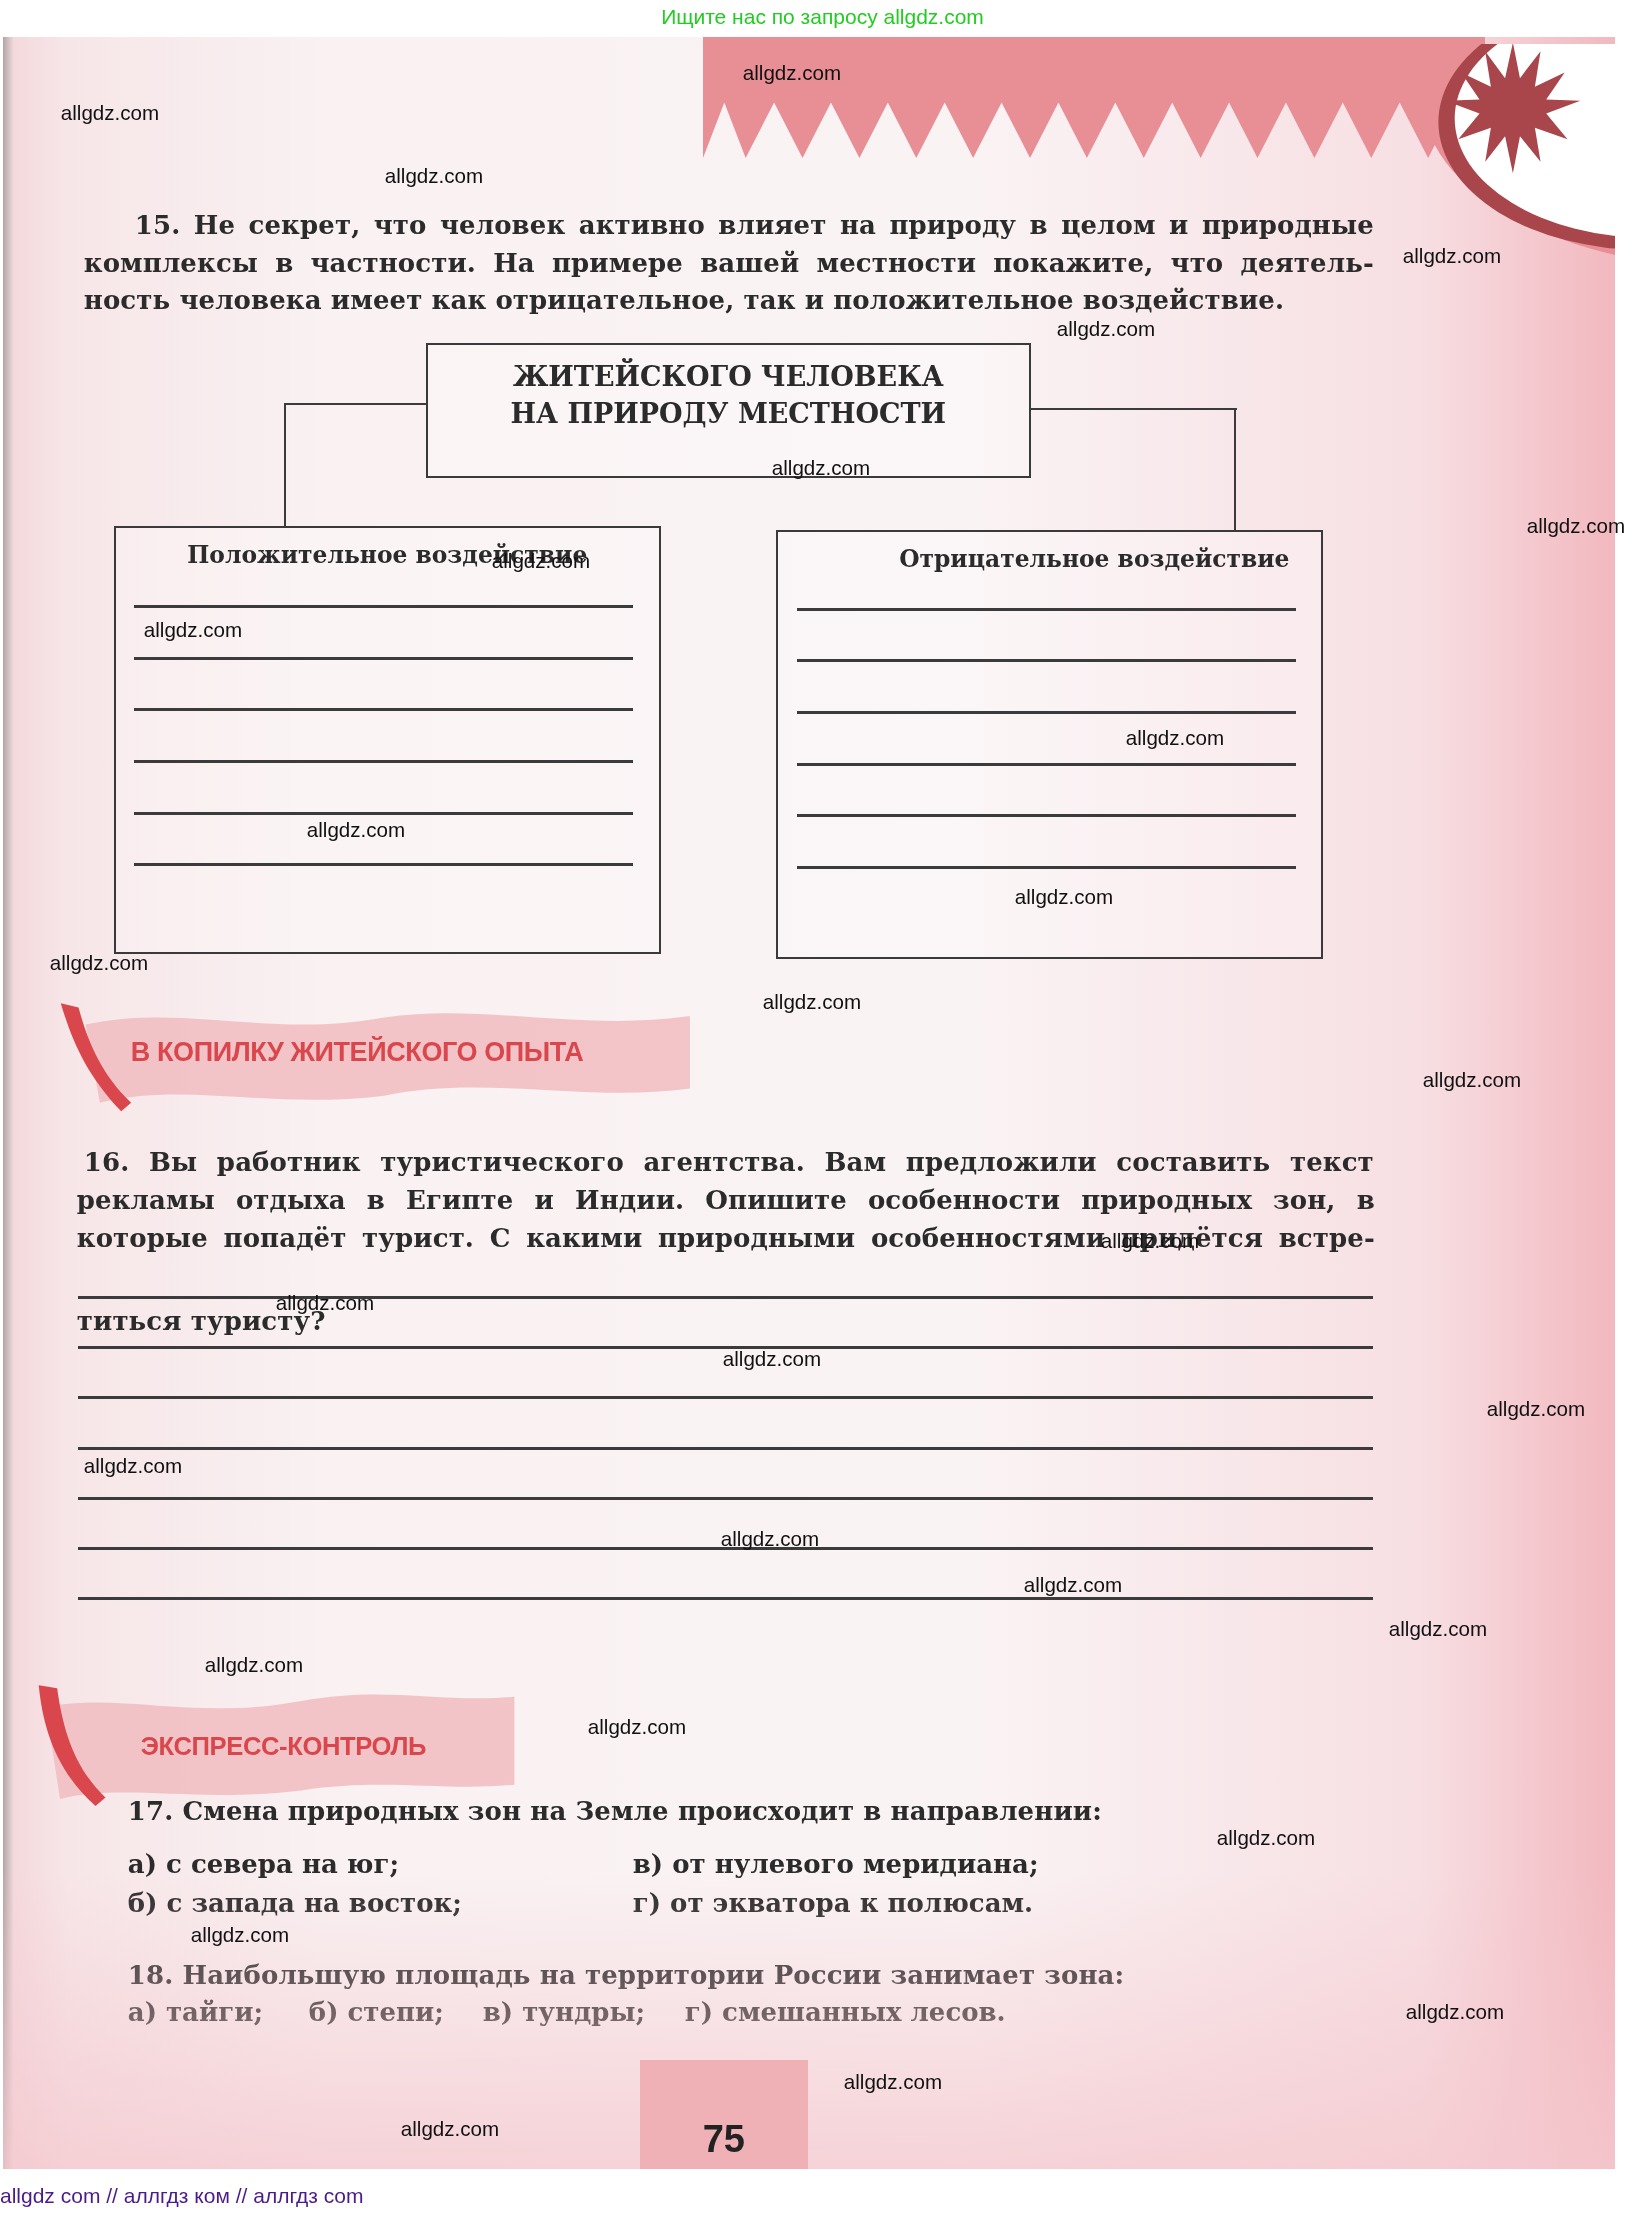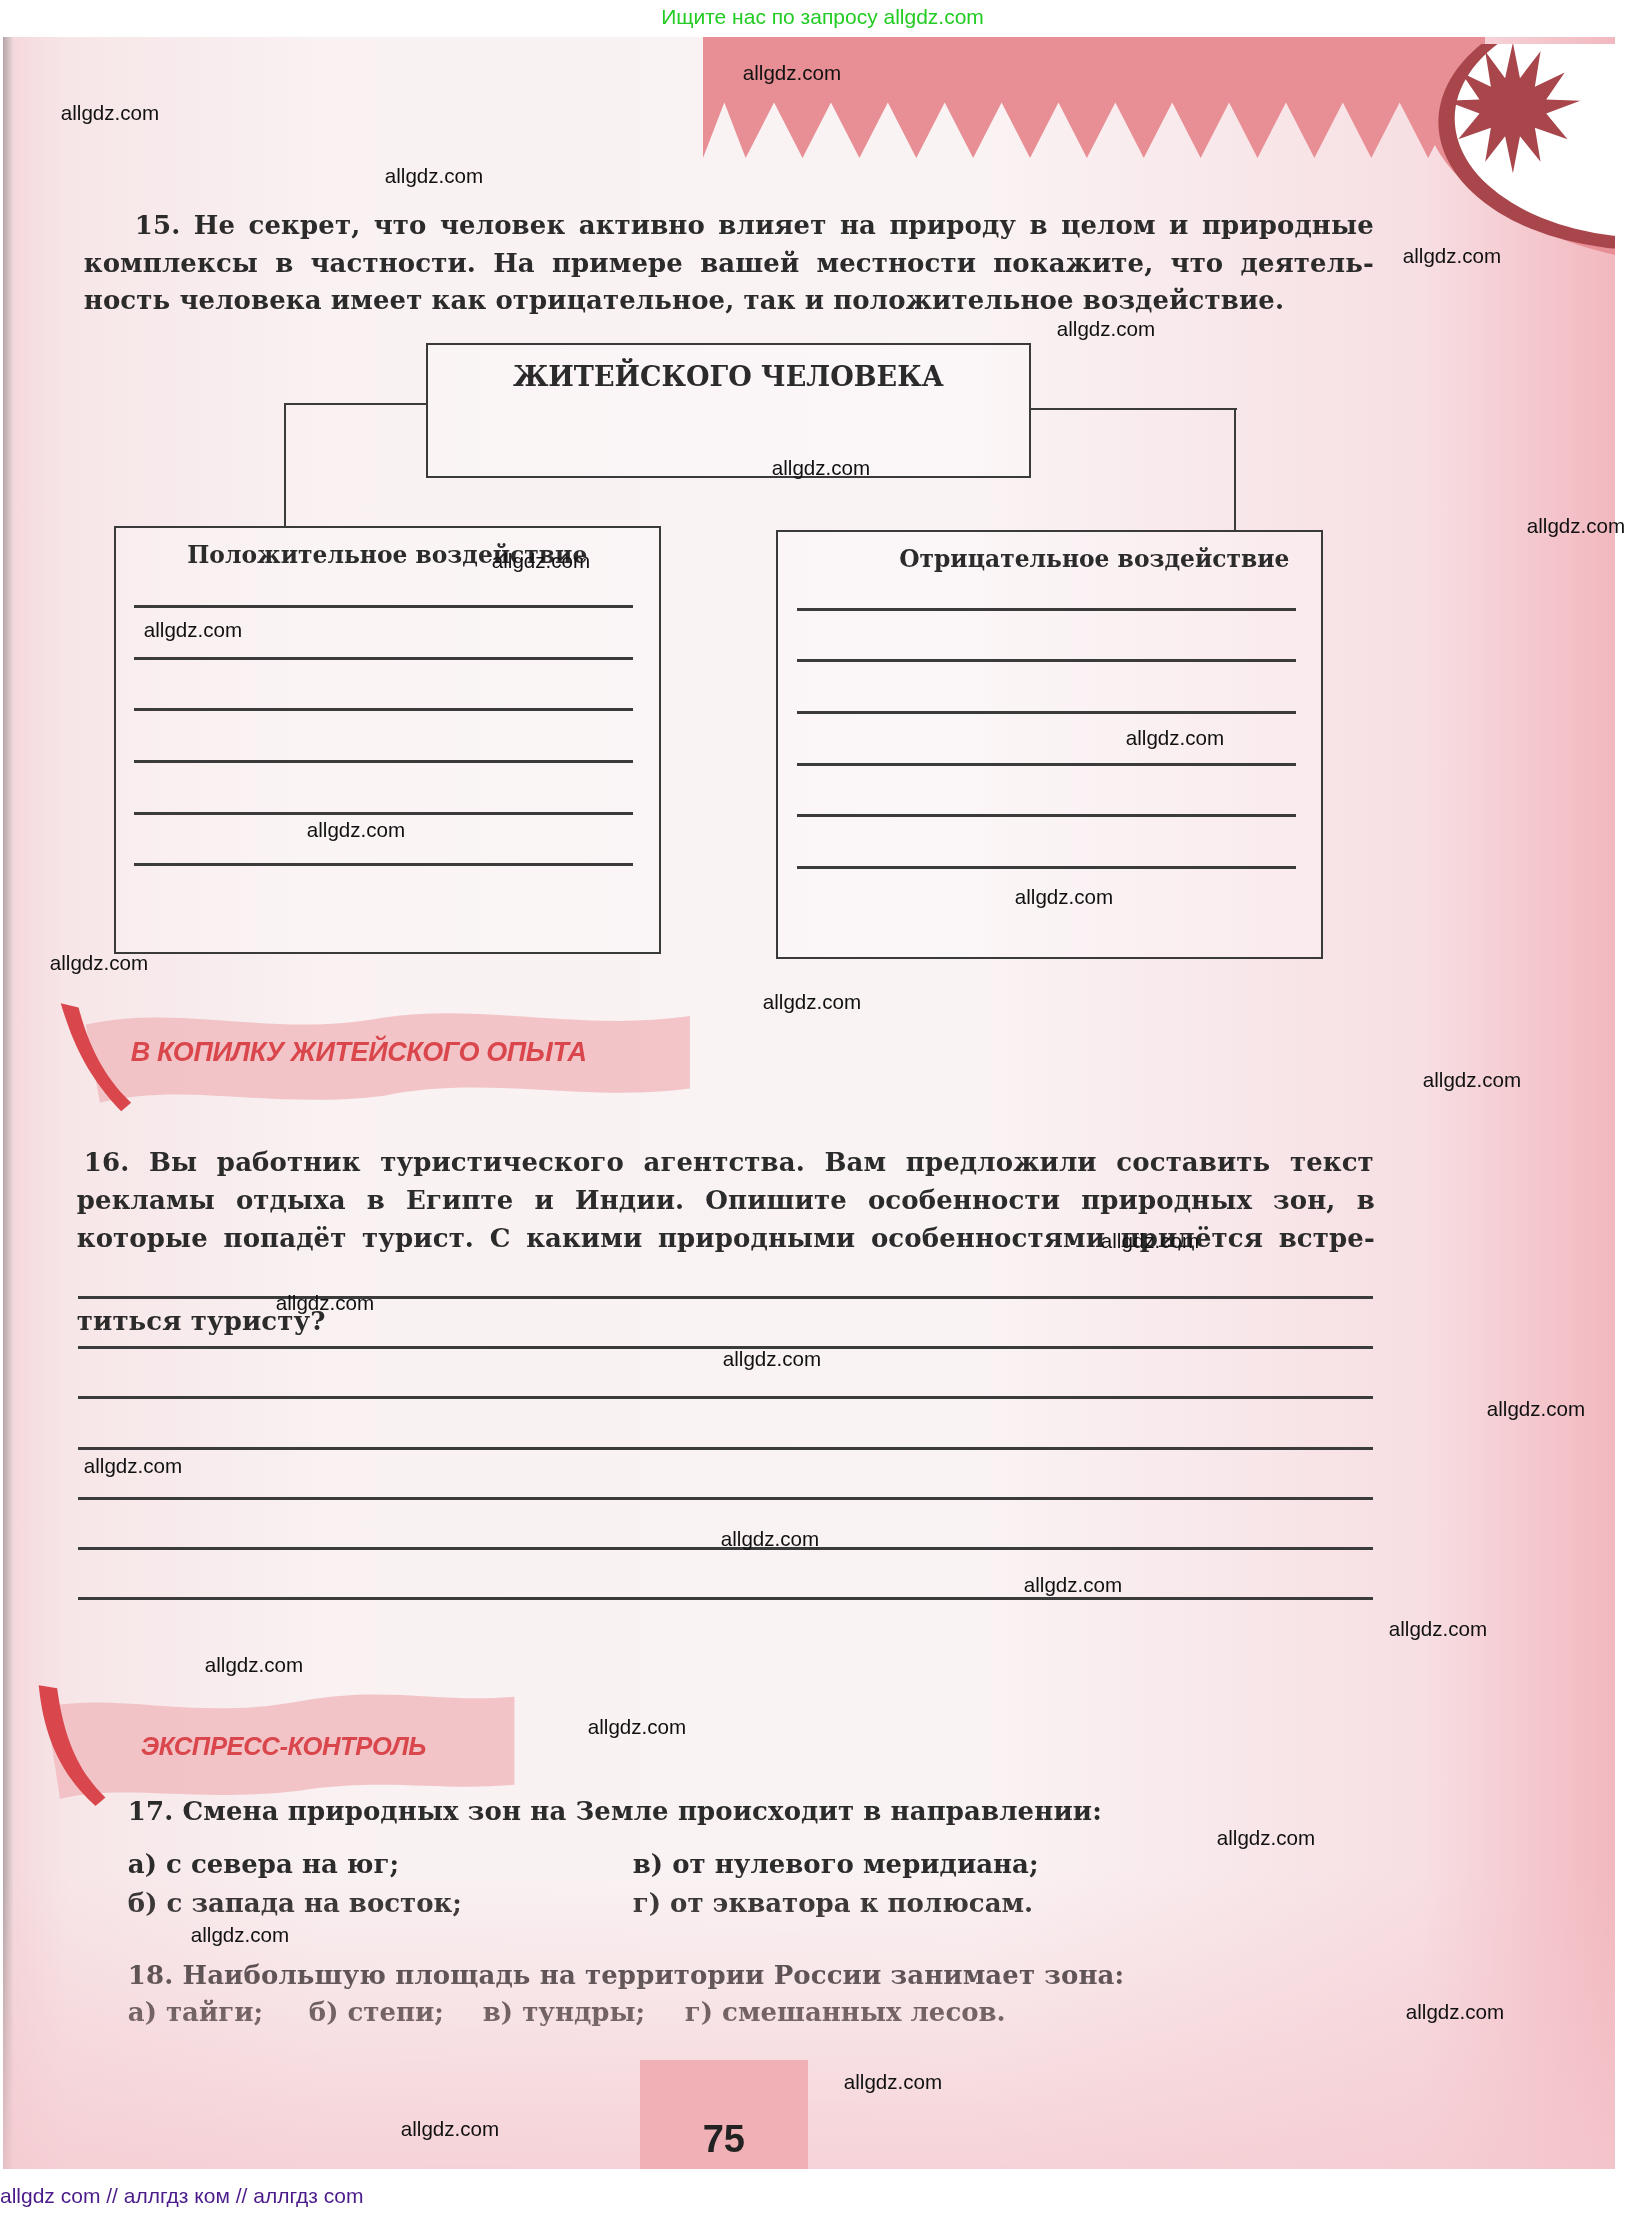--- a/index.html
+++ b/index.html
@@ -20,21 +20,21 @@
   .star-ellipse { position:absolute; left:1407px; top:7px; width:298px; height:213px; }
   .q-text { position:absolute; font-family:"DejaVu Serif", serif; font-weight:bold; color:#2b2b2b;
            font-size:26px; line-height:38px; letter-spacing:0.1px; }
   .q-text .num { font-weight:bold; }
   .justify { text-align:justify; text-align-last:justify; }
   .box { position:absolute; border:2.1px solid #3a3a3a; background:rgba(255,255,255,0.25); box-sizing:border-box; }
   .box-title { position:absolute; font-family:"DejaVu Serif", serif; font-weight:bold; color:#2b2b2b; text-align:center; }
   .hline { position:absolute; height:2.8px; background:#3b3b3b; }
   .vline { position:absolute; width:2.1px; background:#3b3b3b; }
   .section-banner { position:absolute; }
-  .section-banner .label { position:absolute; font-family:"Liberation Sans", sans-serif; font-weight:bold; font-style:italic;
+  .section-banner .label { position:absolute; font-family:"Liberation Sans", sans-serif; font-weight:bold; 
          color:#d9474d; font-size:27px; white-space:nowrap; letter-spacing:-0.4px; }
   .option { position:absolute; font-family:"DejaVu Serif", serif; color:#2b2b2b; font-size:26px; font-weight:bold; white-space:nowrap; }
   .page-num-box { position:absolute; left:637px; top:2023px; width:168px; height:149px; background:#efb0b6; }
   .page-num { position:absolute; left:0; top:58px; width:168px; text-align:center;
               font-family:"Liberation Sans", sans-serif; font-weight:bold; font-size:38px; color:#222; }
   .wm { position:absolute; font-family:"Liberation Sans", sans-serif; font-size:20.6px; color:#111; white-space:nowrap;
         transform:translate(-50%,-50%); }
 </style>
 </head>
 <body>
@@ -57,20 +57,21 @@
   <div class="q-text justify" style="left:132px;top:169px;width:1239px;">
     <span class="num">15.</span>
     <span>Не секрет, что человек активно влияет на природу в целом и природные</span>
   </div>
   <div class="q-text justify" style="left:81px;top:207px;width:1290px;">комплексы в частности. На примере вашей местности покажите, что деятель-</div>
   <div class="q-text" style="left:81px;top:244px;width:1290px;">ность человека имеет как отрицательное, так и положительное воздействие.</div>
 
   <div class="box" style="left:423px;top:306px;width:605px;height:135px;"></div>
   <div class="box-title" style="left:423px;top:321px;width:605px;font-size:27px;line-height:37px;">
     <div>ЖИТЕЙСКОГО ЧЕЛОВЕКА</div>
+    <div>НА ПРИРОДУ МЕСТНОСТИ</div>
   </div>
 
   <div class="hline" style="left:281px;top:366px;width:142px;height:2.1px;"></div>
   <div class="vline" style="left:281px;top:366px;height:124px;"></div>
   <div class="hline" style="left:1028px;top:371px;width:206px;height:2.1px;"></div>
   <div class="vline" style="left:1231px;top:371px;height:122px;"></div>
 
   <div class="box" style="left:111px;top:489px;width:547px;height:428px;"></div>
   <div class="box-title" style="left:111px;top:503px;width:547px;font-size:23.4px;line-height:31px;">Положительное воздействие</div>
   <div class="hline" style="left:131px;top:568px;width:499px;"></div>

